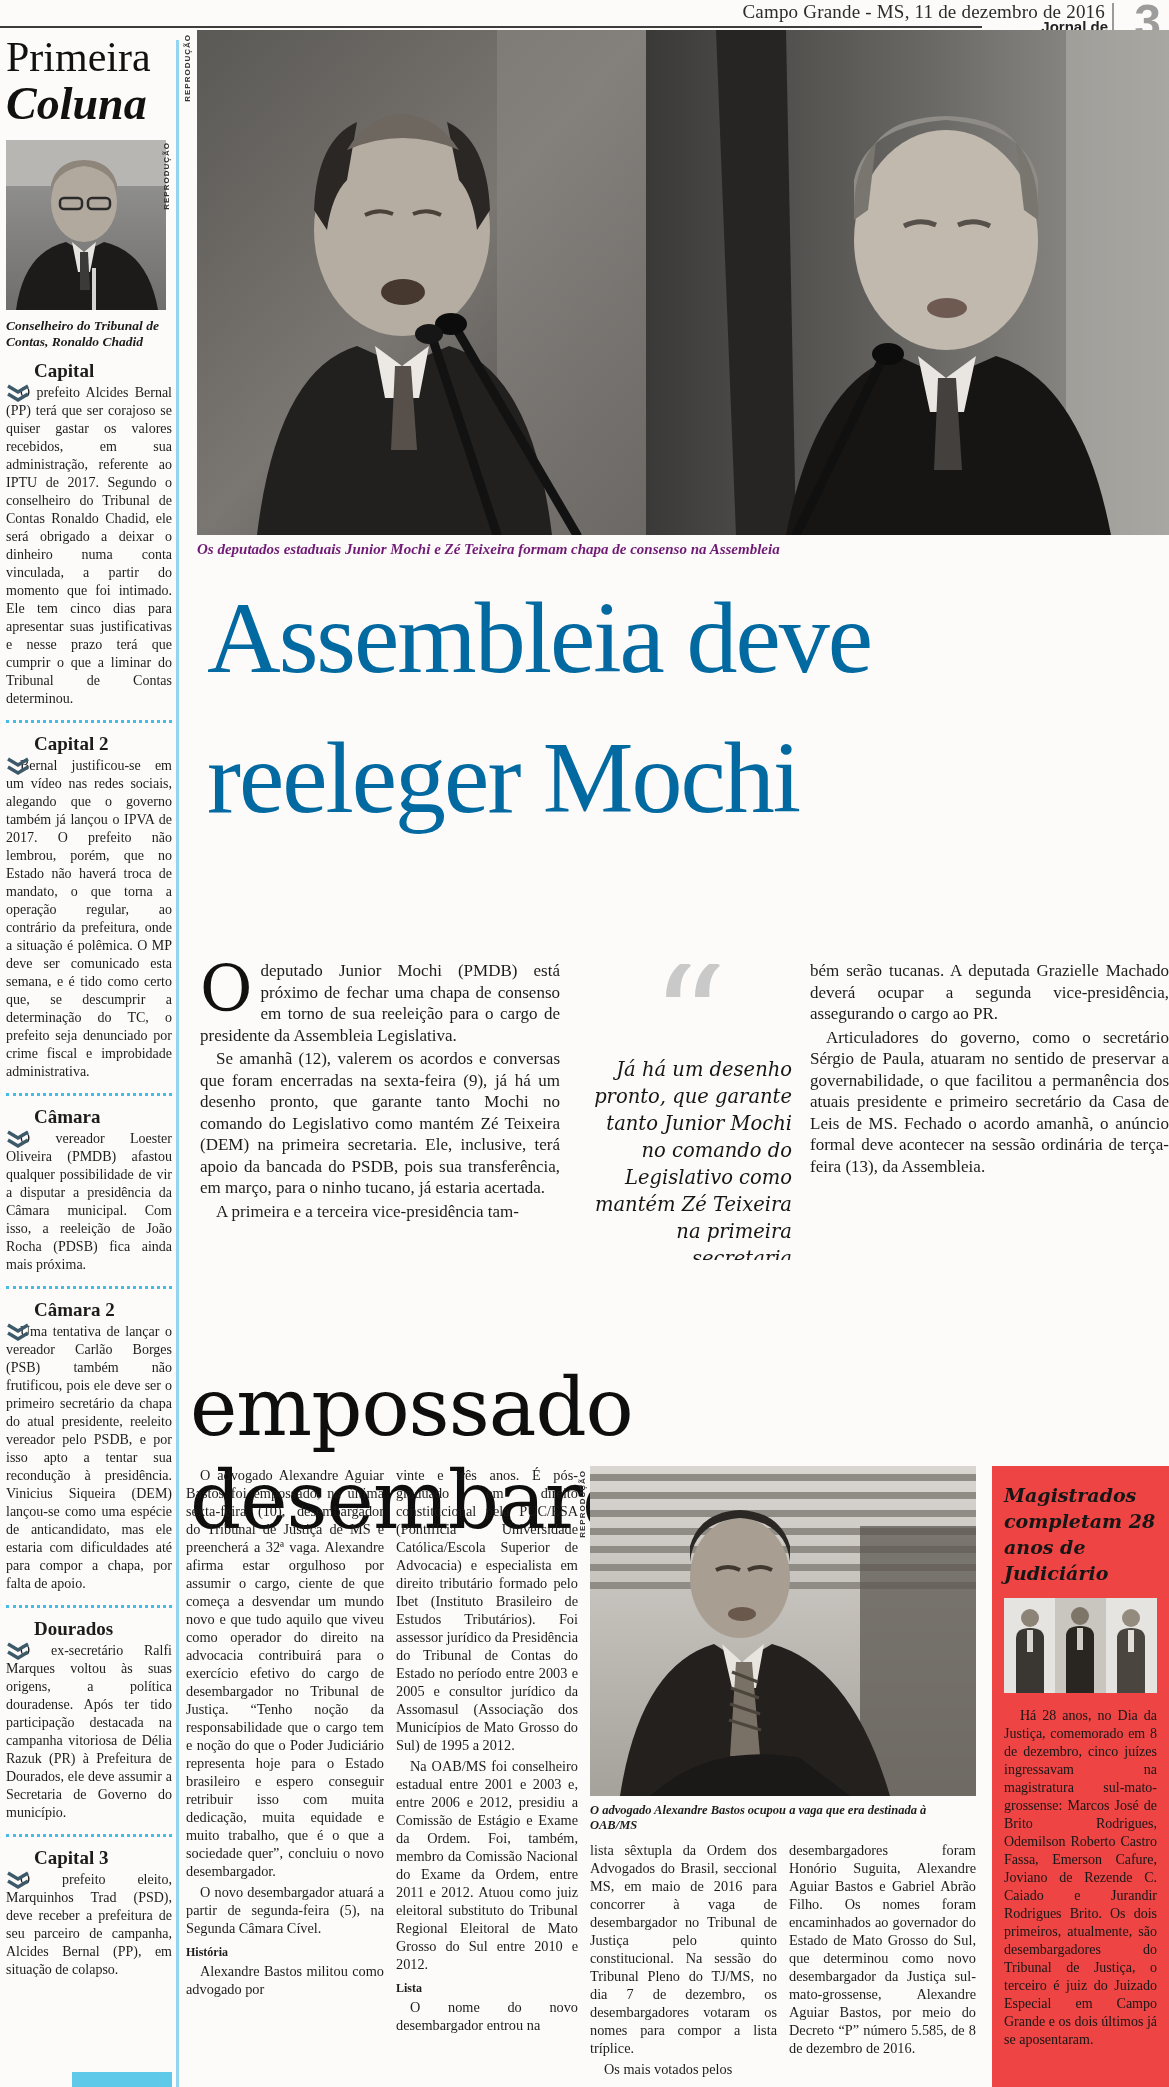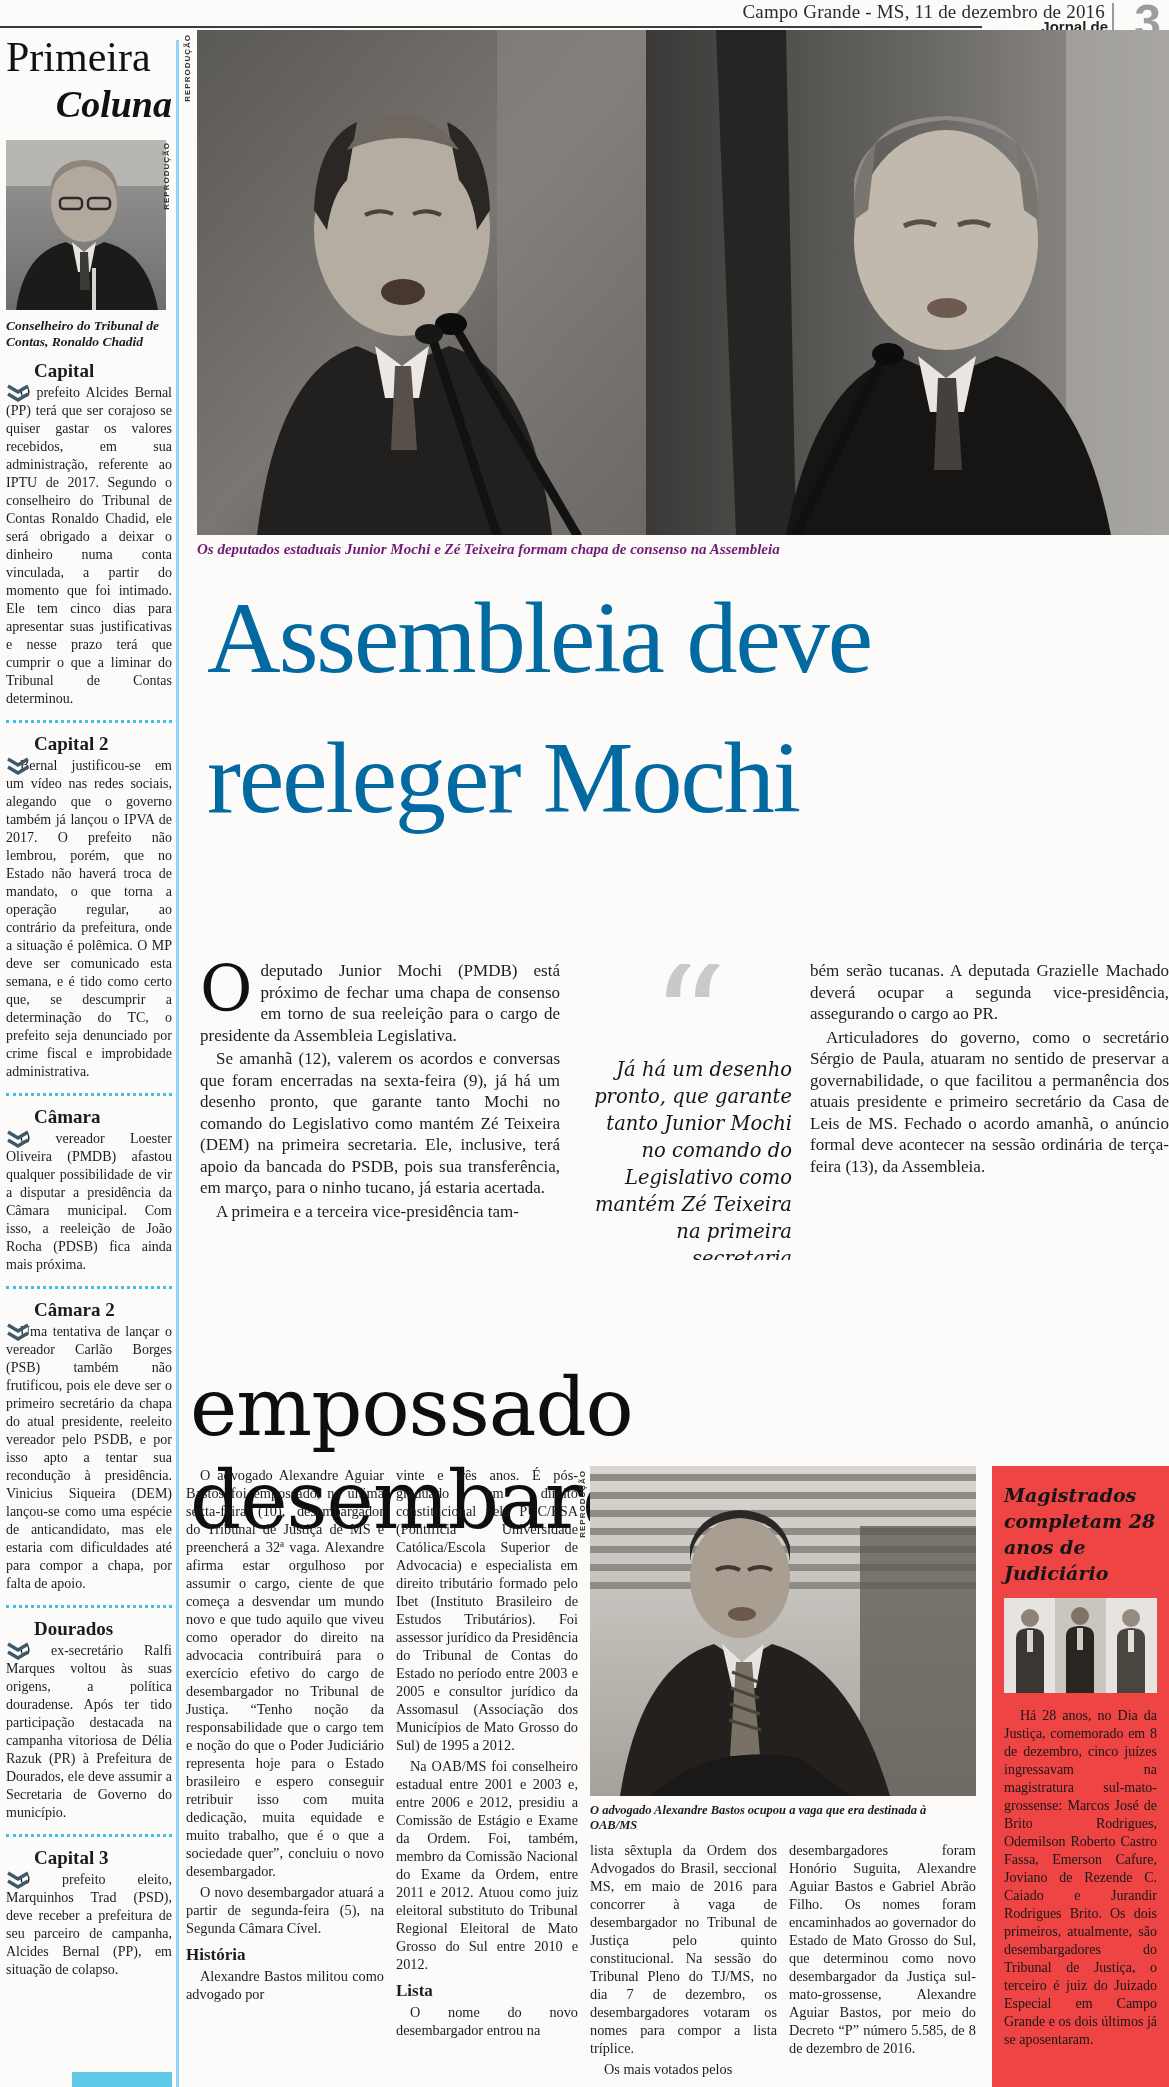--- a/index.html
+++ b/index.html
@@ -10,21 +10,21 @@
   .hdr-date{position:absolute;top:1px;right:64px;font-size:19px;color:#2b2b2b;letter-spacing:.2px;}
   .hdr-rule{position:absolute;top:26px;left:0;width:982px;border-top:2px solid #3c3c3c;}
   .hdr-brand{position:absolute;top:18px;left:990px;width:118px;text-align:right;
              font-family:"Liberation Sans",sans-serif;font-weight:bold;font-size:15px;color:#222;}
   .hdr-vbar{position:absolute;top:3px;right:55px;height:42px;border-left:2px solid #9a9a9a;}
   .hdr-pageno{position:absolute;top:-6px;right:8px;font-family:"Liberation Sans",sans-serif;
               font-weight:bold;font-size:48px;color:#9c9c9c;}
   
   .leftcol{position:absolute;left:6px;top:34px;width:166px;height:2050px;overflow:hidden;}
   .lc-title1{font-size:42px;line-height:46px;color:#111;}
-  .lc-title2{font-size:38px;line-height:48px;font-style:italic;font-weight:bold;color:#111;text-align:right;}
+  .lc-title2{font-size:46px;line-height:48px;font-style:italic;font-weight:bold;color:#111;}
   .lc-photo{margin-top:12px;width:160px;height:170px;}
   .lc-caption{margin-top:4px;font-size:13.5px;line-height:16px;font-weight:bold;font-style:italic;}
   .lc-section{position:relative;margin-top:10px;}
   .lc-head{font-size:19px;font-weight:bold;padding-left:28px;margin:4px 0 2px 0;}
   .lc-chev{position:absolute;left:0;top:24px;width:24px;height:20px;}
   .lc-text{font-size:14px;line-height:18px;text-align:justify;text-indent:14px;margin:2px 0 10px 0;}
   .lc-dots{border-top:3px dotted #44bde4;margin:12px 0 2px 0;}
   .lc-cyanbar{position:absolute;left:72px;top:2072px;width:100px;height:15px;background:#5ec9e9;}
   .vline{position:absolute;left:176px;top:40px;width:3px;height:2047px;background:#93d5ef;}
   
@@ -54,21 +54,21 @@
   
   .headline2{position:absolute;left:190px;top:1268px;width:979px;font-family:"DejaVu Serif",serif;
              font-size:80px;line-height:93px;letter-spacing:-1px;color:#0e0e0e;}
   
   .art2{position:absolute;left:186px;top:1466px;width:790px;height:621px;display:flex;overflow:hidden;}
   .art2 p{margin:0 0 3px 0;font-size:14.3px;line-height:18px;text-align:justify;}
   .art2 p.ind{text-indent:14px;}
   .a2c1{width:198px;flex:none;margin-right:12px;}
   .a2c2{width:182px;flex:none;margin-right:12px;}
   .a2mid{position:relative;flex:1;}
-  .a2sub{font-size:17px;font-weight:bold;margin:8px 0 2px 0;}
+  .a2sub{font-size:12px;font-weight:bold;margin:8px 0 2px 0;}
   .a2photo{width:386px;height:330px;}
   .a2caption{font-size:12.5px;font-weight:bold;font-style:italic;margin:3px 0 8px 0;}
   .a2cols{display:flex;}
   .a2c3{width:187px;flex:none;margin-right:12px;}
   .a2c4{flex:1;}
   
   .jbox{position:absolute;left:992px;top:1466px;width:177px;height:621px;background:#ef4444;
         box-sizing:border-box;padding:16px 12px 10px 12px;overflow:hidden;}
   .jbox-title{font-family:"DejaVu Serif",serif;font-weight:bold;font-style:italic;
               font-size:19px;line-height:26px;color:#161616;}

